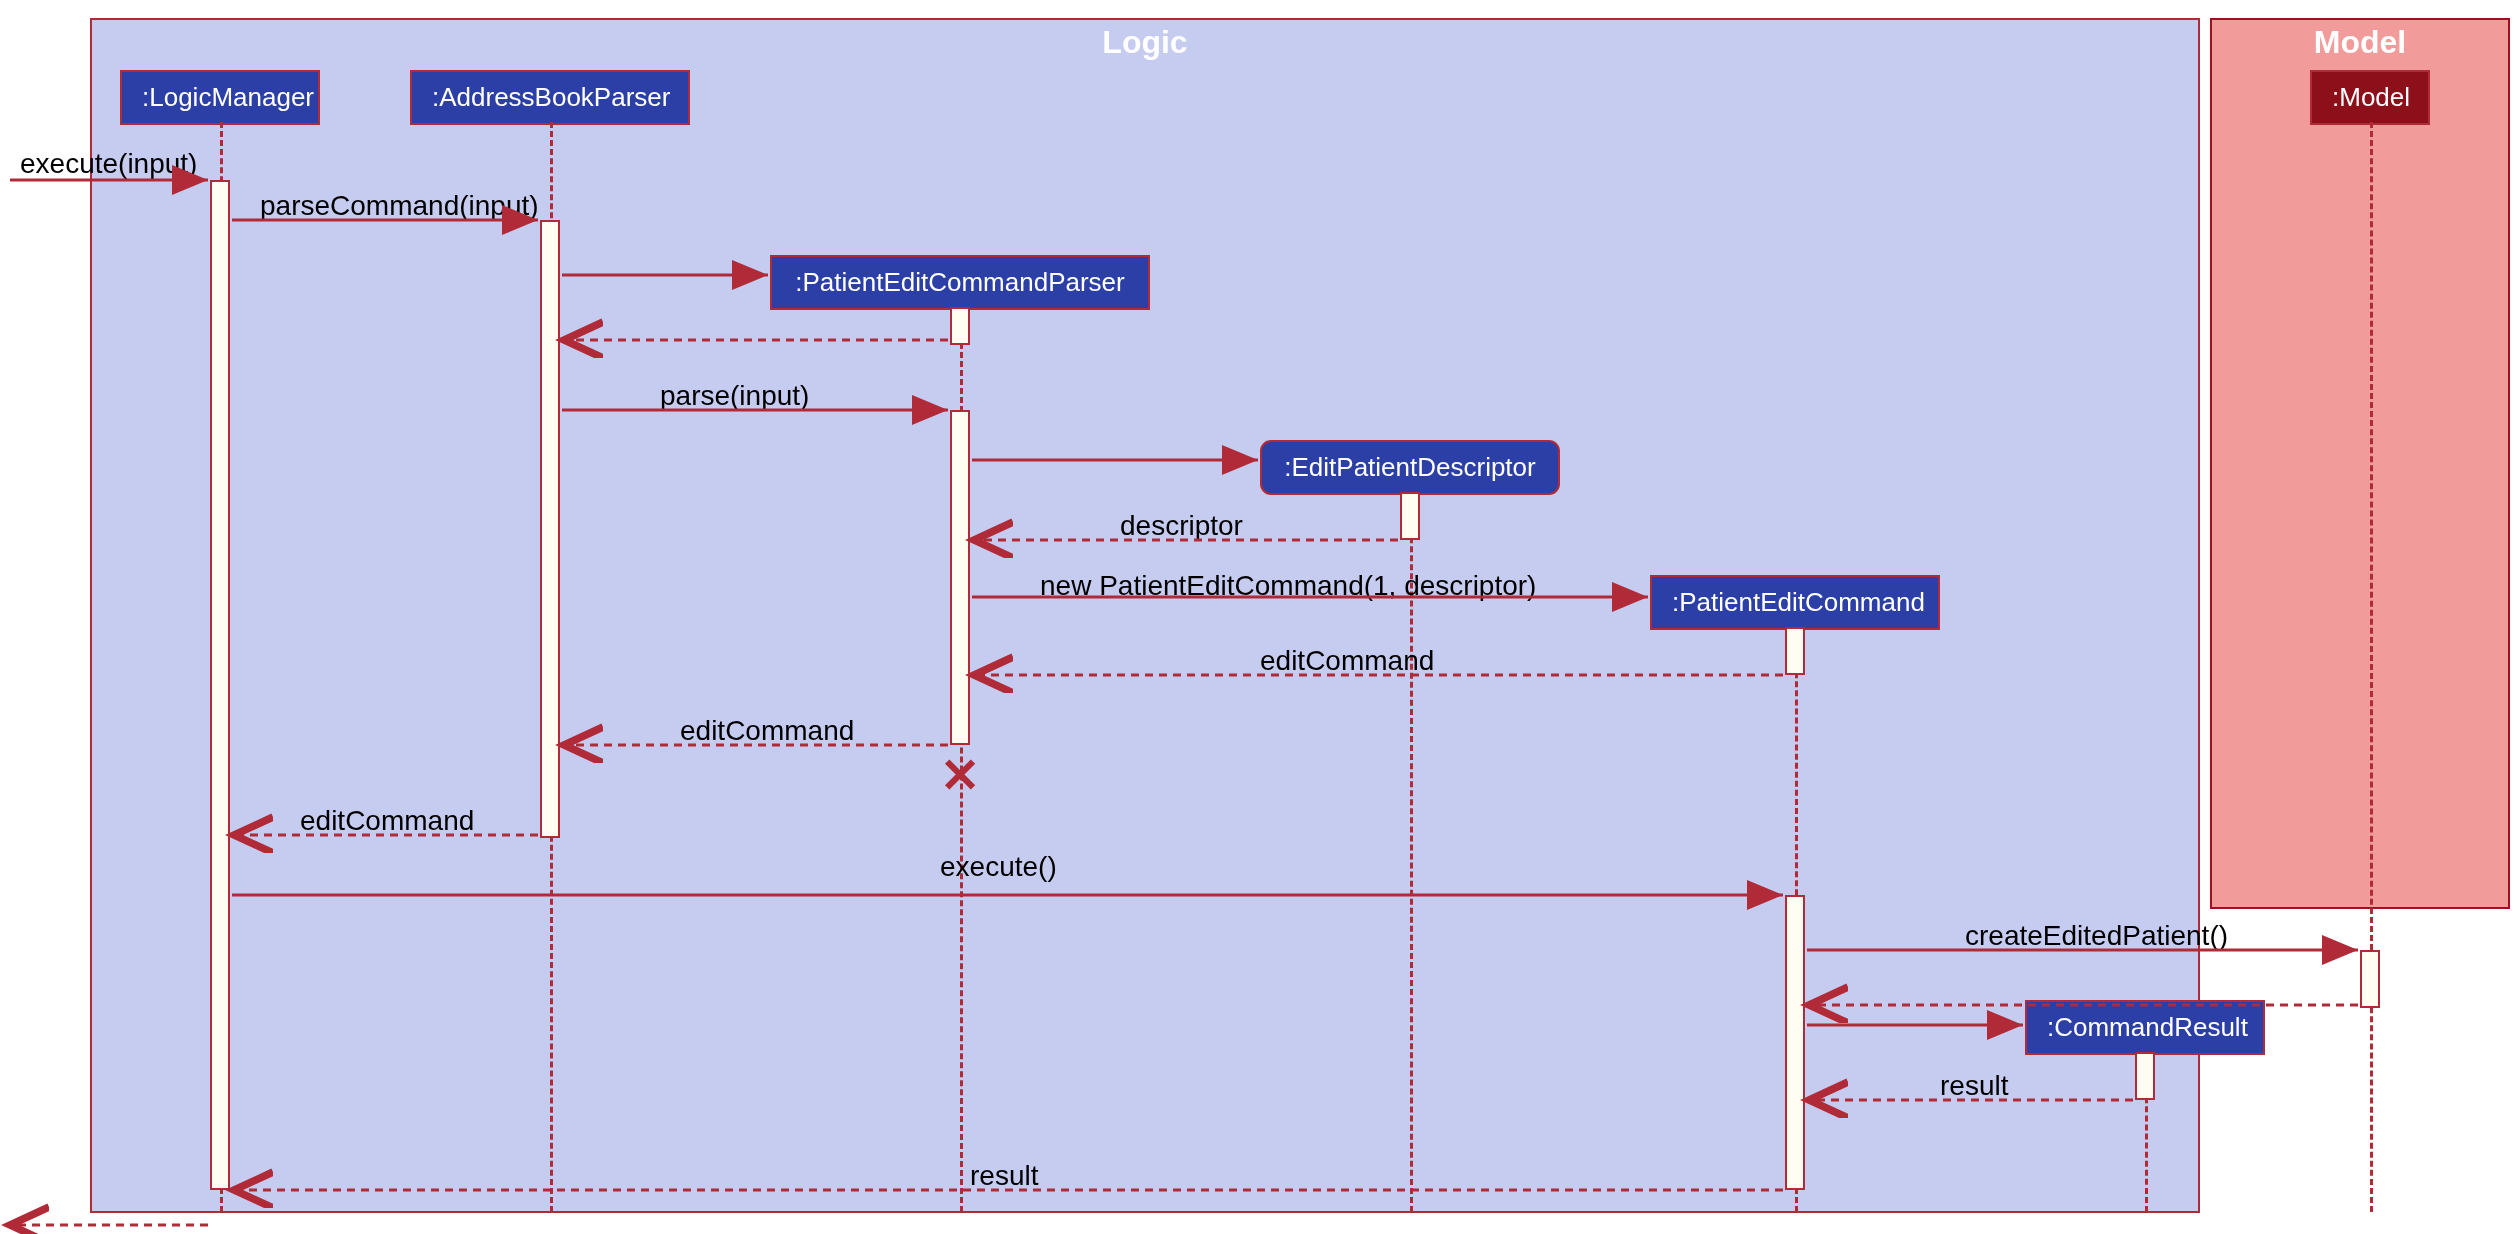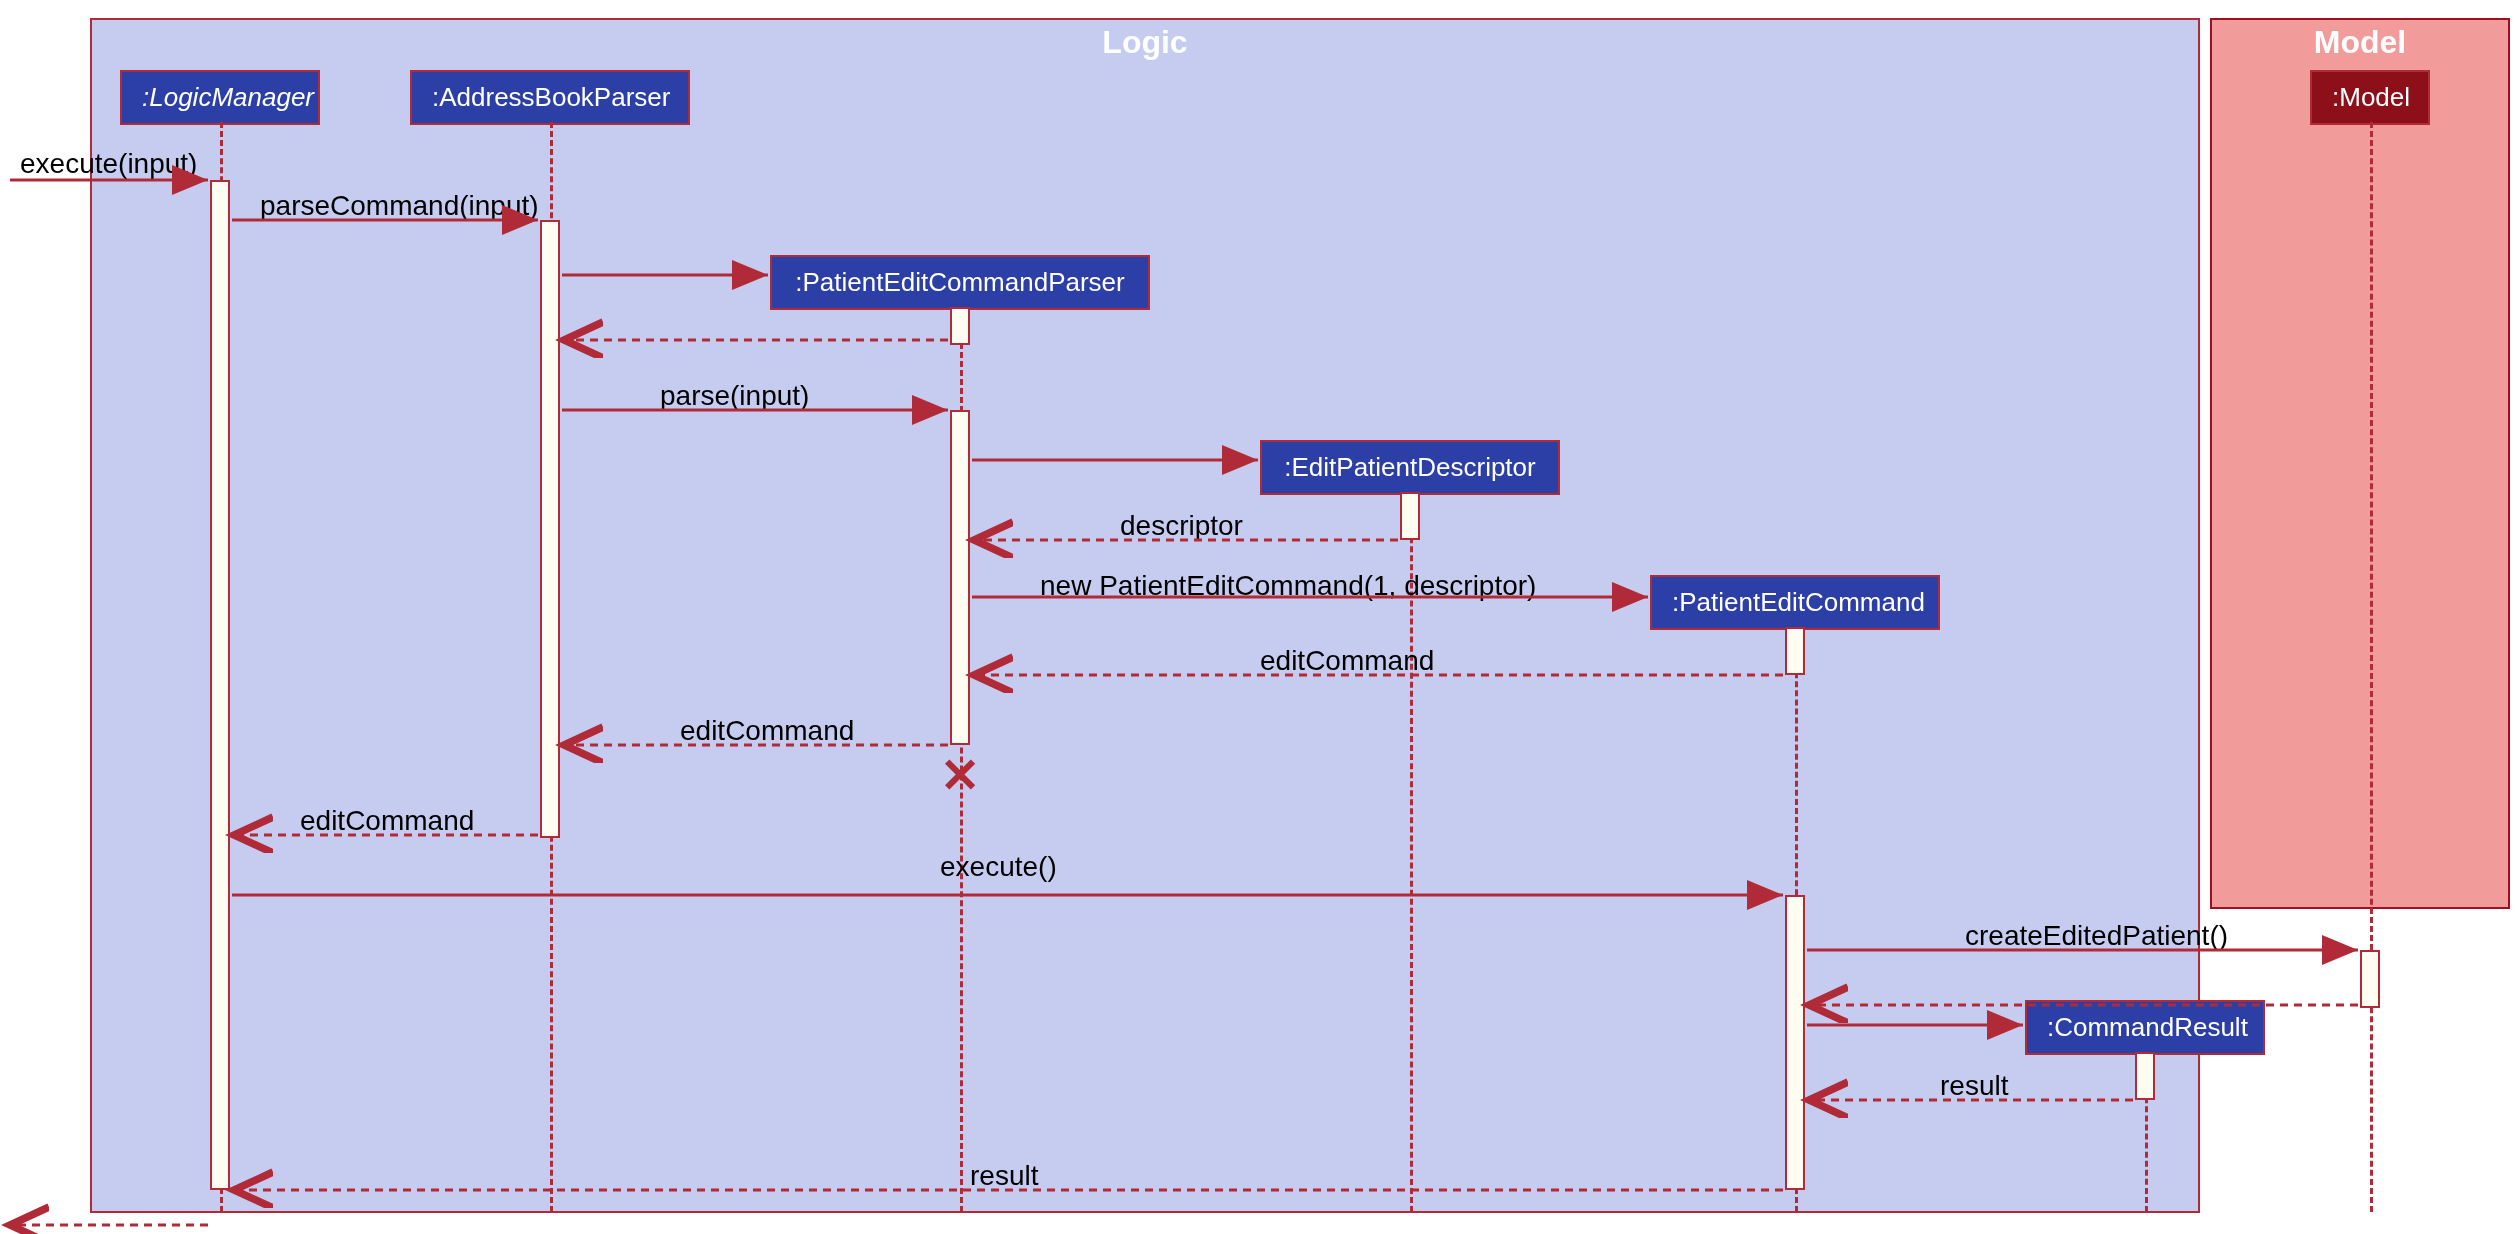--- a/index.html
+++ b/index.html
@@ -89,24 +89,24 @@
 </head>
 <body>
 
 <div class="frame logic-frame">
   <div class="frame-title">Logic</div>
 </div>
 <div class="frame model-frame">
   <div class="frame-title">Model</div>
 </div>
 
-<div class="participant" style="left:120px; top:70px; width:200px;font-style:italic;">:LogicManager</div>
+<div class="participant" style="left:120px; top:70px; width:200px;">:LogicManager</div>
 <div class="participant" style="left:410px; top:70px; width:280px;">:AddressBookParser</div>
 <div class="participant" style="left:770px; top:255px; width:380px;">:PatientEditCommandParser</div>
-<div class="participant" style="left:1260px; top:440px; width:300px;">:EditPatientDescriptor</div>
+<div class="participant" style="left:1260px; top:440px; width:300px;border-radius:11px;">:EditPatientDescriptor</div>
 <div class="participant" style="left:1650px; top:575px; width:290px;">:PatientEditCommand</div>
 <div class="participant" style="left:2025px; top:1000px; width:240px;">:CommandResult</div>
 <div class="participant model" style="left:2310px; top:70px; width:120px;text-align:center;">:Model</div>
 
 <div class="lifeline" style="left:220px; top:122px; height:1090px;"></div>
 <div class="lifeline" style="left:550px; top:122px; height:1090px;"></div>
 <div class="lifeline" style="left:960px; top:307px; height:905px;"></div>
 <div class="lifeline" style="left:1410px; top:492px; height:720px;"></div>
 <div class="lifeline" style="left:1795px; top:627px; height:585px;"></div>
 <div class="lifeline" style="left:2145px; top:1052px; height:160px;"></div>

